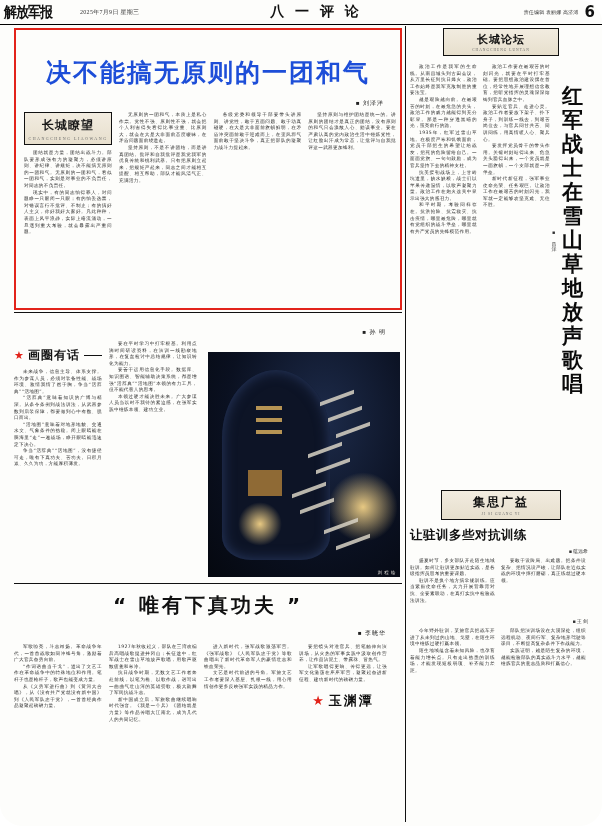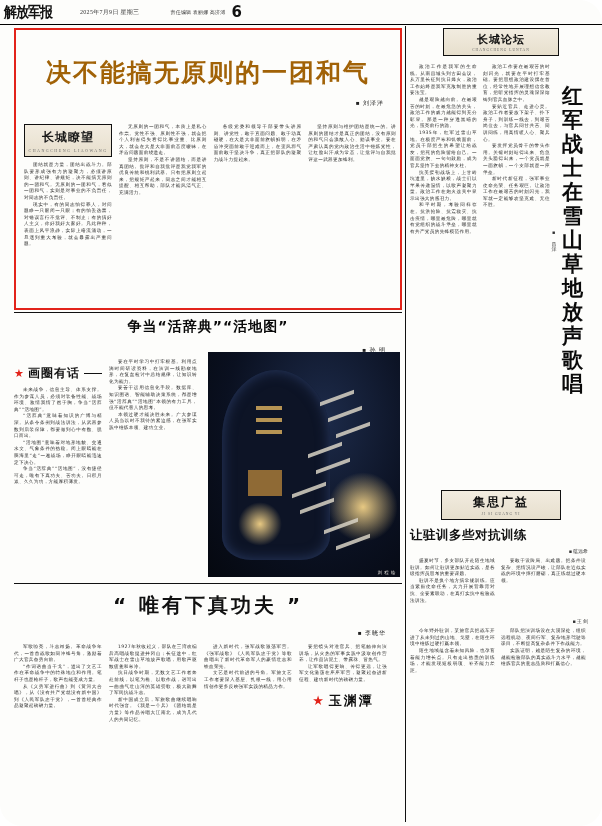--- a/index.html
+++ b/index.html
@@ -85,33 +85,33 @@
     border: 2px solid #e2231a;
     box-sizing: border-box;
   }
   .lead-headline {
     text-align: center;
     font-size: 25px;
     font-weight: bold;
     letter-spacing: 2px;
     font-family: "DejaVu Sans", sans-serif;
     margin-top: 26px;
-    color: #a16207;
+    color: #1d4ed8;
   }
   .byline {
     text-align: right;
     font-size: 6px;
     color: #222;
     margin: 10px 16px 0 0;
     letter-spacing: 1px;
   }
 
   .lead-body {
     position: absolute;
-    left: 8px; top: 94px;
+    left: 8px; top: 82px;
     width: 372px;
     display: flex;
     gap: 7px;
   }
   .col { width: 88px; }
 
   
   .badge {
     width: 88px;
     box-sizing: border-box;
@@ -307,20 +307,21 @@
   }
 </style>
 </head>
 <body>
 
 <div class="page">
 
   <div class="masthead">
     <div class="logo">解放军报</div>
     <div class="issue-date">2025年7月9日 星期三</div>
+    <div class="section-title">八 一 评 论</div>
     <div class="editor-line">责任编辑 袁丽娜  高济溥</div>
     <div class="page-num">6</div>
   </div>
 
   <div class="vrule" style="left:405px; top:26px; height:796px;"></div>
 
   <div class="lead-box">
     <div class="lead-headline">决不能搞无原则的一团和气</div>
     <div class="byline">■ 刘泽洋</div>
 
@@ -340,21 +341,20 @@
       <div class="col">
         <div class="txt ind">各级党委和领导干部要带头讲原则、讲党性，敢于直面问题、敢于动真碰硬，在大是大非面前旗帜鲜明，在矛盾冲突面前敢于迎难而上，在歪风邪气面前敢于坚决斗争，真正把部队的凝聚力战斗力提起来。</div>
       </div>
       <div class="col">
         <div class="txt ind">坚持原则与维护团结是统一的。讲原则的团结才是真正的团结，没有原则的和气只会涣散人心、贻误事业。要在严肃认真的党内政治生活中锤炼党性，让红脸出汗成为常态，让批评与自我批评这一武器更加锋利。</div>
       </div>
     </div>
   </div>
 
   <div style="position:absolute; left:14px; top:318px; width:388px;">
-    <div class="mid-head">争当“活辞典”“活地图”</div>
     <div class="byline">■ 孙 明</div>
 
     <div style="display:flex; gap:7px; margin-top:4px;">
       <div class="col">
         <div class="star-head">
           <span class="star">★</span>
           <span class="lbl">画圈有话</span>
           <span class="rule"></span>
         </div>
         <div class="txt ind">未来战争，信息主导、体系支撑。作为参谋人员，必须对装备性能、战场环境、敌情我情了然于胸，争当“活辞典”“活地图”。</div>

